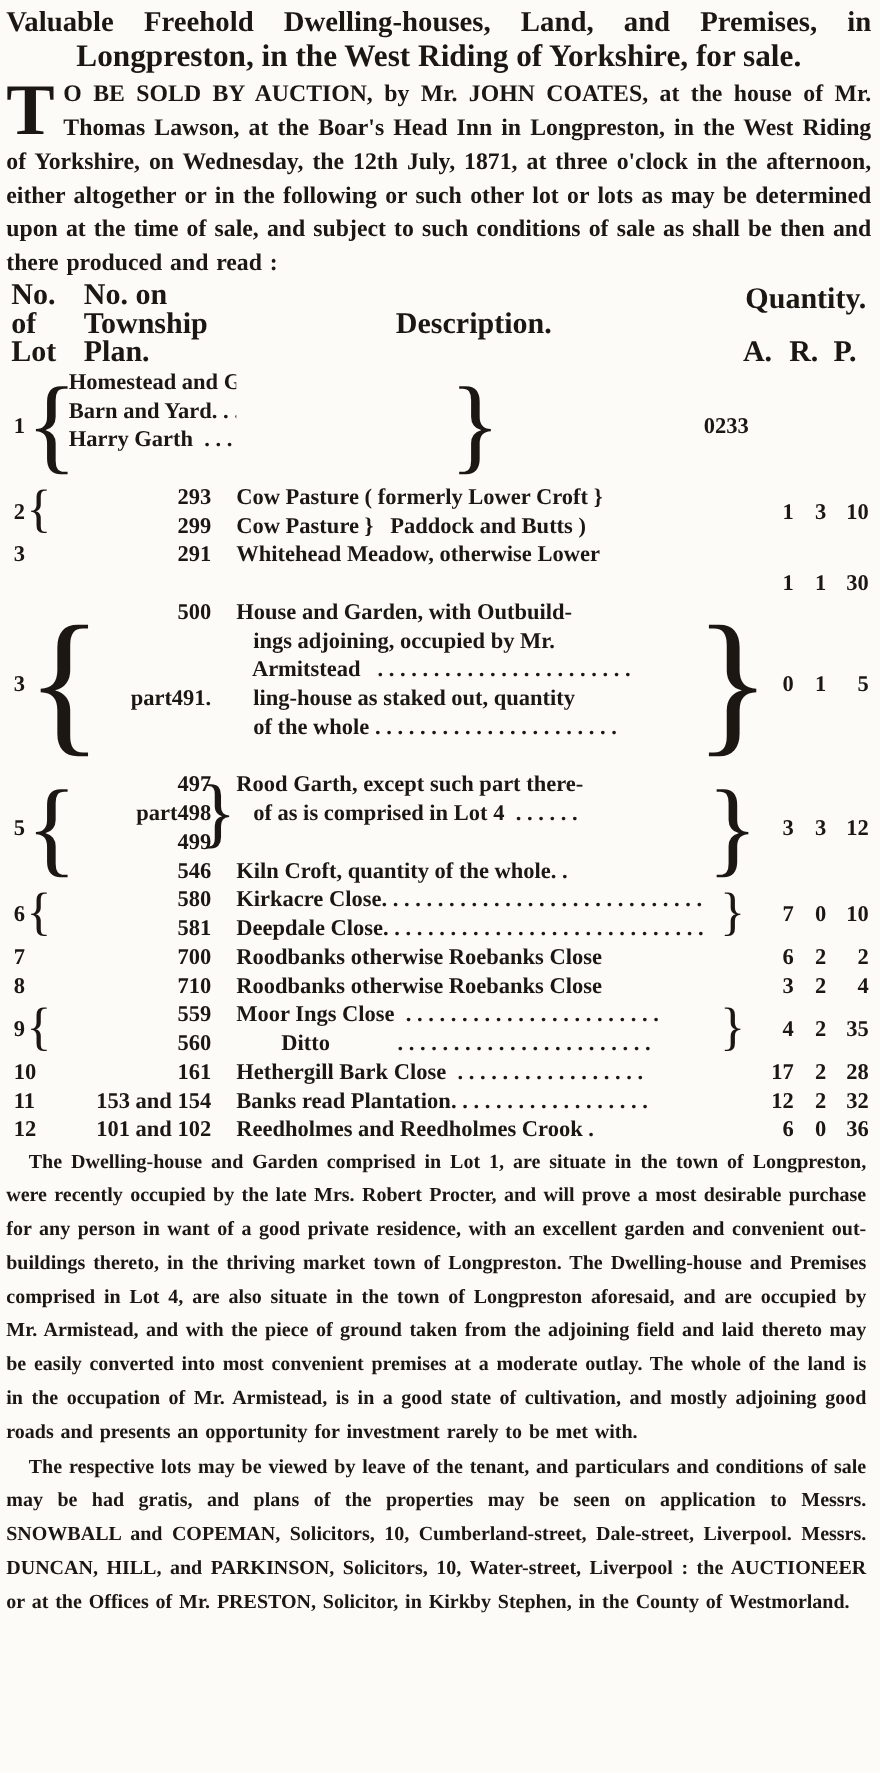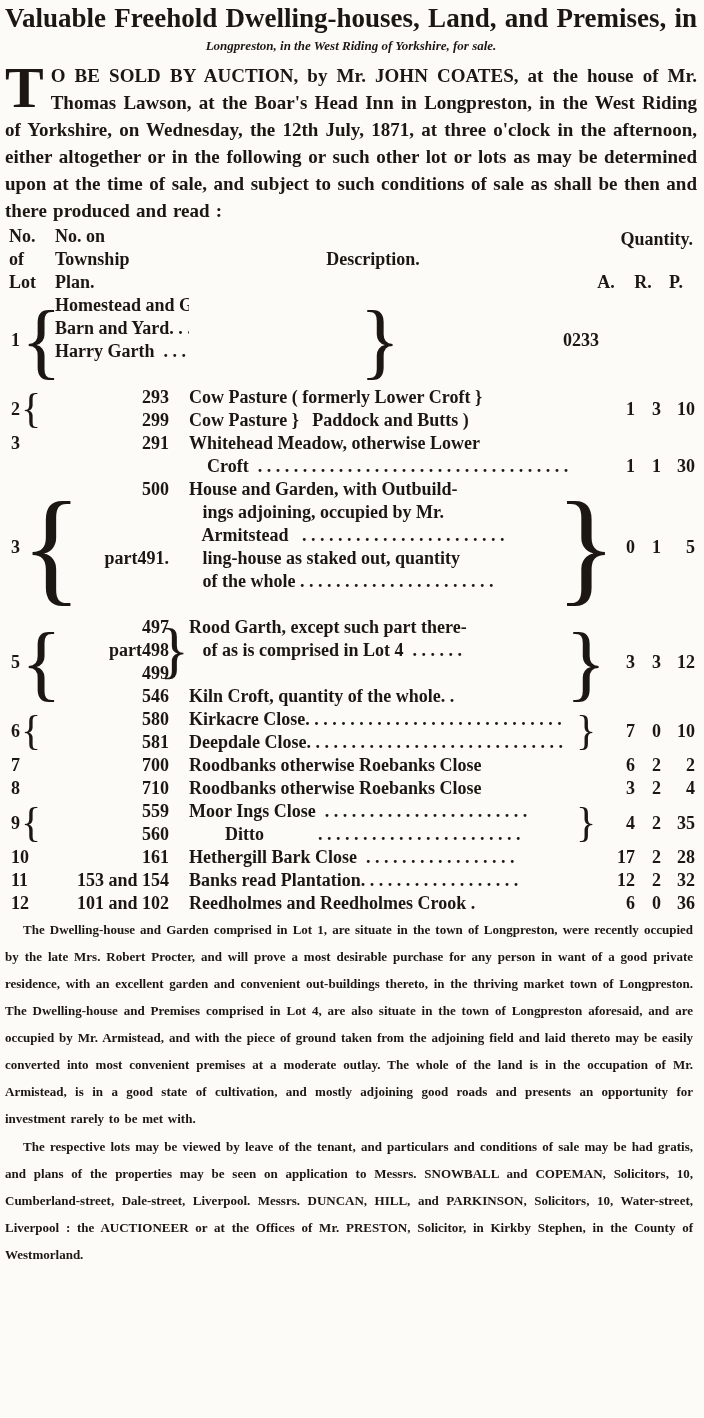--- a/index.html
+++ b/index.html
@@ -5,27 +5,27 @@
   html,body{margin:0;padding:0;}
   .sheet{
     width:704px;height:1418px;box-sizing:border-box;
     background:#fcfbf7;color:#1c1712;
     font-family:"Liberation Serif","DejaVu Serif",serif;
     font-weight:700;
     padding:4px 7px 0 5px;
     overflow:hidden;
   }
   
-  .title1{font-size:27px;line-height:28px;text-align:justify;text-align-last:justify;}
-  .title2{font-size:13px;line-height:28px;text-align:center;font-style:italic;}
+  .title1{font-size:23px;line-height:28px;text-align:justify;text-align-last:justify;}
+  .title2{font-size:25px;line-height:28px;text-align:center;}
   
   .auction{font-size:19px;line-height:27px;text-align:justify;margin:2px 0 0 0;word-spacing:1.5px;}
   .dropcap{float:left;font-size:58px;line-height:46px;padding:3px 7px 0 0;font-weight:700;}
   
-  .t-head{display:grid;grid-template-columns:50px 134px 1fr 140px;font-size:18px;line-height:23px;margin-top:1px;}
+  .t-head{display:grid;grid-template-columns:50px 134px 1fr 140px;font-size:24px;line-height:23px;margin-top:1px;gap:12px;}
   .h-lot{text-align:left;padding-left:4px;}
   .h-plan{text-align:left;}
   .h-desc{display:flex;align-items:center;justify-content:center;text-align:right;}
   .h-qty{display:flex;flex-direction:column;justify-content:space-between;align-items:flex-end;padding:3px 4px 0 0;}
   .h-arp{display:flex;justify-content:flex-end;}
   .h-arp span{display:block;text-align:center;}
   .ha0{width:42px;}.ha1{width:32px;}.ha2{width:34px;}
   .t-body{font-size:18px;}
   .t-row{display:grid;grid-template-columns:50px 134px 1fr 30px 96px;position:relative;line-height:23px;}
   .lot{display:flex;align-items:center;padding-left:6px;overflow:visible;}
@@ -35,21 +35,21 @@
   .pl{height:23px;text-align:right;white-space:pre;}
   .pbrace{position:absolute;right:0px;top:0;display:flex;align-items:center;line-height:0.85;font-weight:400;}
   .desc{overflow:hidden;}
   .dl{height:23px;white-space:pre;overflow:hidden;}
   .bracecol{display:flex;align-items:center;justify-content:center;overflow:visible;}
   .rbrace{display:block;line-height:0.85;font-weight:400;}
   .qty{display:flex;align-items:center;justify-content:flex-end;padding-right:2px;}
   .qn{display:block;text-align:right;line-height:23px;}
   .qn0{width:30px;}.qn1{width:26px;}.qn2{width:34px;}
   
-  .para{font-size:13px;line-height:27px;text-align:justify;text-indent:18px;margin:1px 4px 0 0;word-spacing:1.5px;}
+  .para{font-size:16px;line-height:27px;text-align:justify;text-indent:18px;margin:1px 4px 0 0;word-spacing:1.5px;}
 </style>
 </head>
 <body>
 
 <div class="sheet">
 
   <div class="title1">Valuable Freehold Dwelling-houses, Land, and Premises, in</div>
   <div class="title2">Longpreston, in the West Riding of Yorkshire, for sale.</div>
 
   <p class="auction"><span class="dropcap">T</span><span>O BE SOLD BY AUCTION, by Mr. JOHN COATES, at the house of Mr. Thomas Lawson, at the Boar's Head Inn in Longpreston, in the West Riding of Yorkshire, on Wednesday, the 12th July, 1871, at three o'clock in the afternoon, either altogether or in the following or such other lot or lots as may be determined upon at the time of sale, and subject to such conditions of sale as shall be then and there produced and read :</span></p>
@@ -120,21 +120,20 @@
       </div>
       <div class="t-row" style="height: 46px;">
         <div class="lot" style="align-items: flex-start;">
           <span class="lotnum">3</span>
         </div>
         <div class="plan">
           <div class="pl">291</div>
         </div>
         <div class="desc">
           <div class="dl">Whitehead Meadow, otherwise Lower</div>
-          <div class="dl">    Croft  . . . . . . . . . . . . . . . . . . . . . . . . . . . . . . . . . . .</div>
         </div>
         <div class="bracecol"></div>
         <div class="qty" style="align-items: flex-end;">
           <span class="qn qn0">1</span>
           <span class="qn qn1">1</span>
           <span class="qn qn2">30</span>
         </div>
       </div>
       <div class="t-row" style="height: 138px;">
         <div class="lot">

